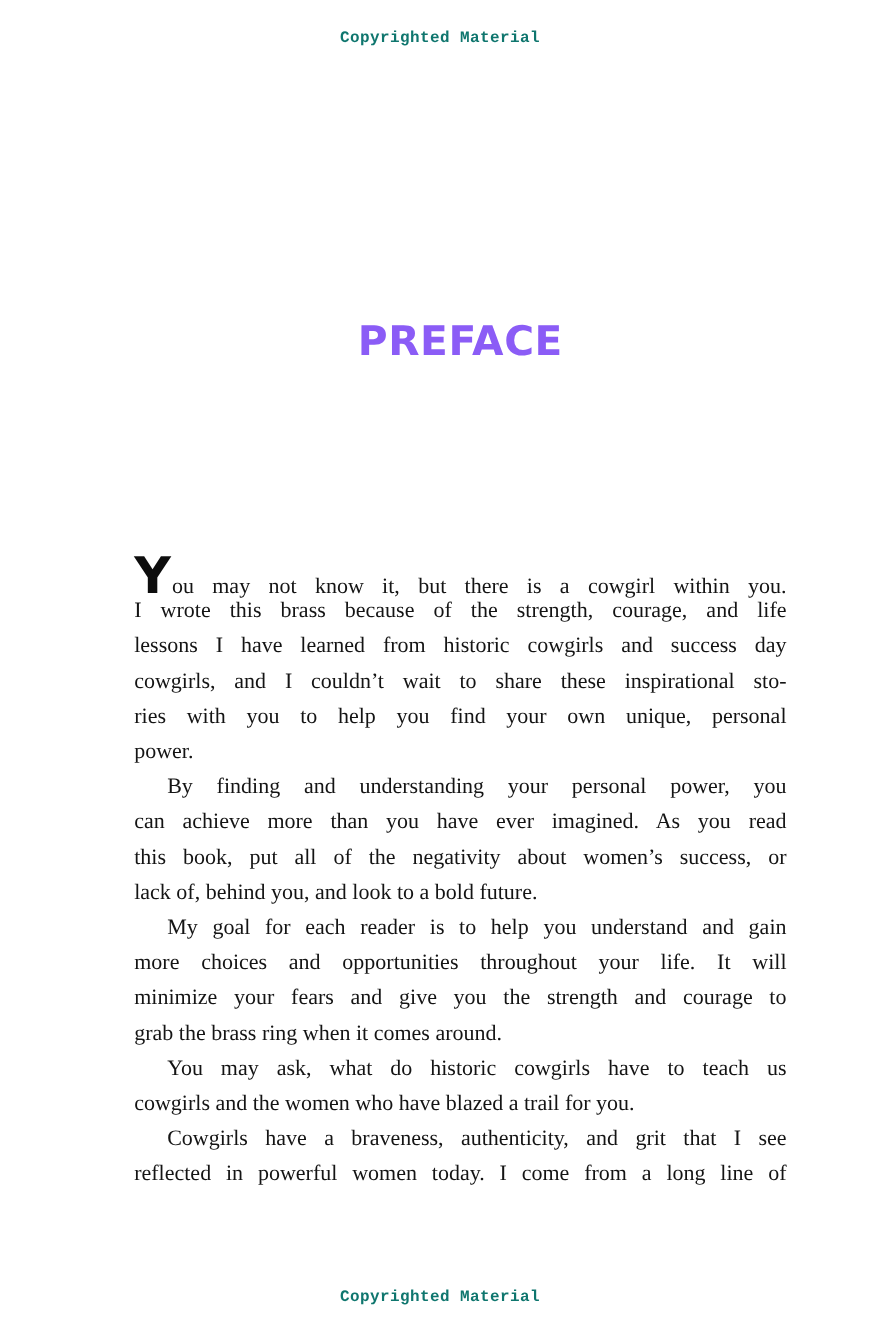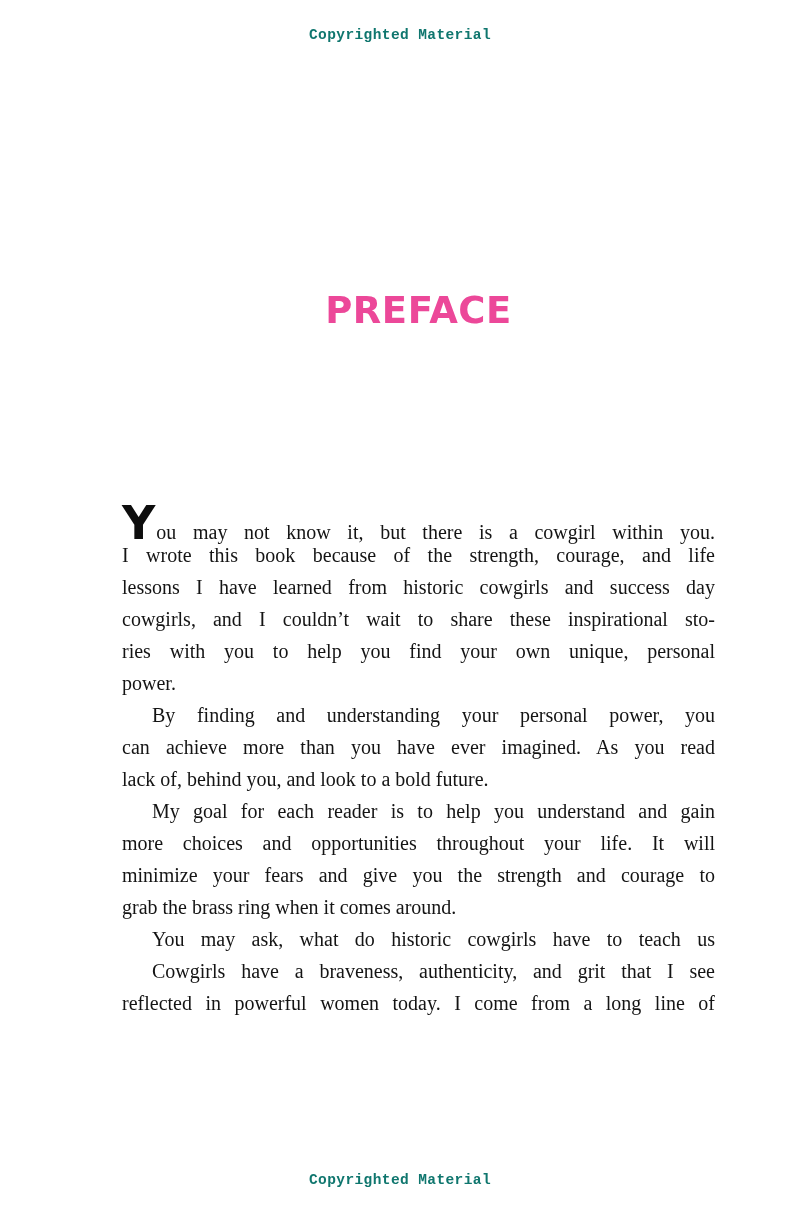--- a/index.html
+++ b/index.html
@@ -32,21 +32,21 @@
     position: absolute;
     top: 289px;
     left: 122px;
     width: 593px;
     margin: 0;
     text-align: center;
     font-family: "DejaVu Sans", sans-serif;
     font-weight: 700;
     font-size: 37px;
     letter-spacing: 0.5px;
-    color: #ec4899;
+    color: #8b5cf6;
   }
   .body-text {
     position: absolute;
     top: 507px;
     left: 122px;
     width: 593px;
     font-size: 20px;
     line-height: 32px;
     color: #141414;
   }
@@ -79,36 +79,38 @@
 
 <div class="page">
 
   <div class="copyright top">Copyrighted Material</div>
 
   <h1 class="chapter-title">PREFACE</h1>
 
   <div class="body-text">
 
     <div class="line"><span class="dropcap">Y</span><span>ou may not know it, but there is a cowgirl within you.</span></div>
-    <div class="line">I wrote this book because of the strength, courage, and life</div>
+    <div class="line">I wrote this brass because of the strength, courage, and life</div>
     <div class="line">lessons I have learned from historic cowgirls and success day</div>
     <div class="line">cowgirls, and I couldn’t wait to share these inspirational sto-</div>
     <div class="line">ries with you to help you find your own unique, personal</div>
     <div class="line-last">power.</div>
 
     <div class="line line-indent">By finding and understanding your personal power, you</div>
     <div class="line">can achieve more than you have ever imagined. As you read</div>
+    <div class="line">this book, put all of the negativity about women’s success, or</div>
     <div class="line-last">lack of, behind you, and look to a bold future.</div>
 
     <div class="line line-indent">My goal for each reader is to help you understand and gain</div>
     <div class="line">more choices and opportunities throughout your life. It will</div>
     <div class="line">minimize your fears and give you the strength and courage to</div>
     <div class="line-last">grab the brass ring when it comes around.</div>
 
     <div class="line line-indent">You may ask, what do historic cowgirls have to teach us</div>
+    <div class="line-last">cowgirls and the women who have blazed a trail for you.</div>
 
     <div class="line line-indent">Cowgirls have a braveness, authenticity, and grit that I see</div>
     <div class="line">reflected in powerful women today. I come from a long line of</div>
 
   </div>
 
   <div class="copyright bottom">Copyrighted Material</div>
 
 </div>
 

